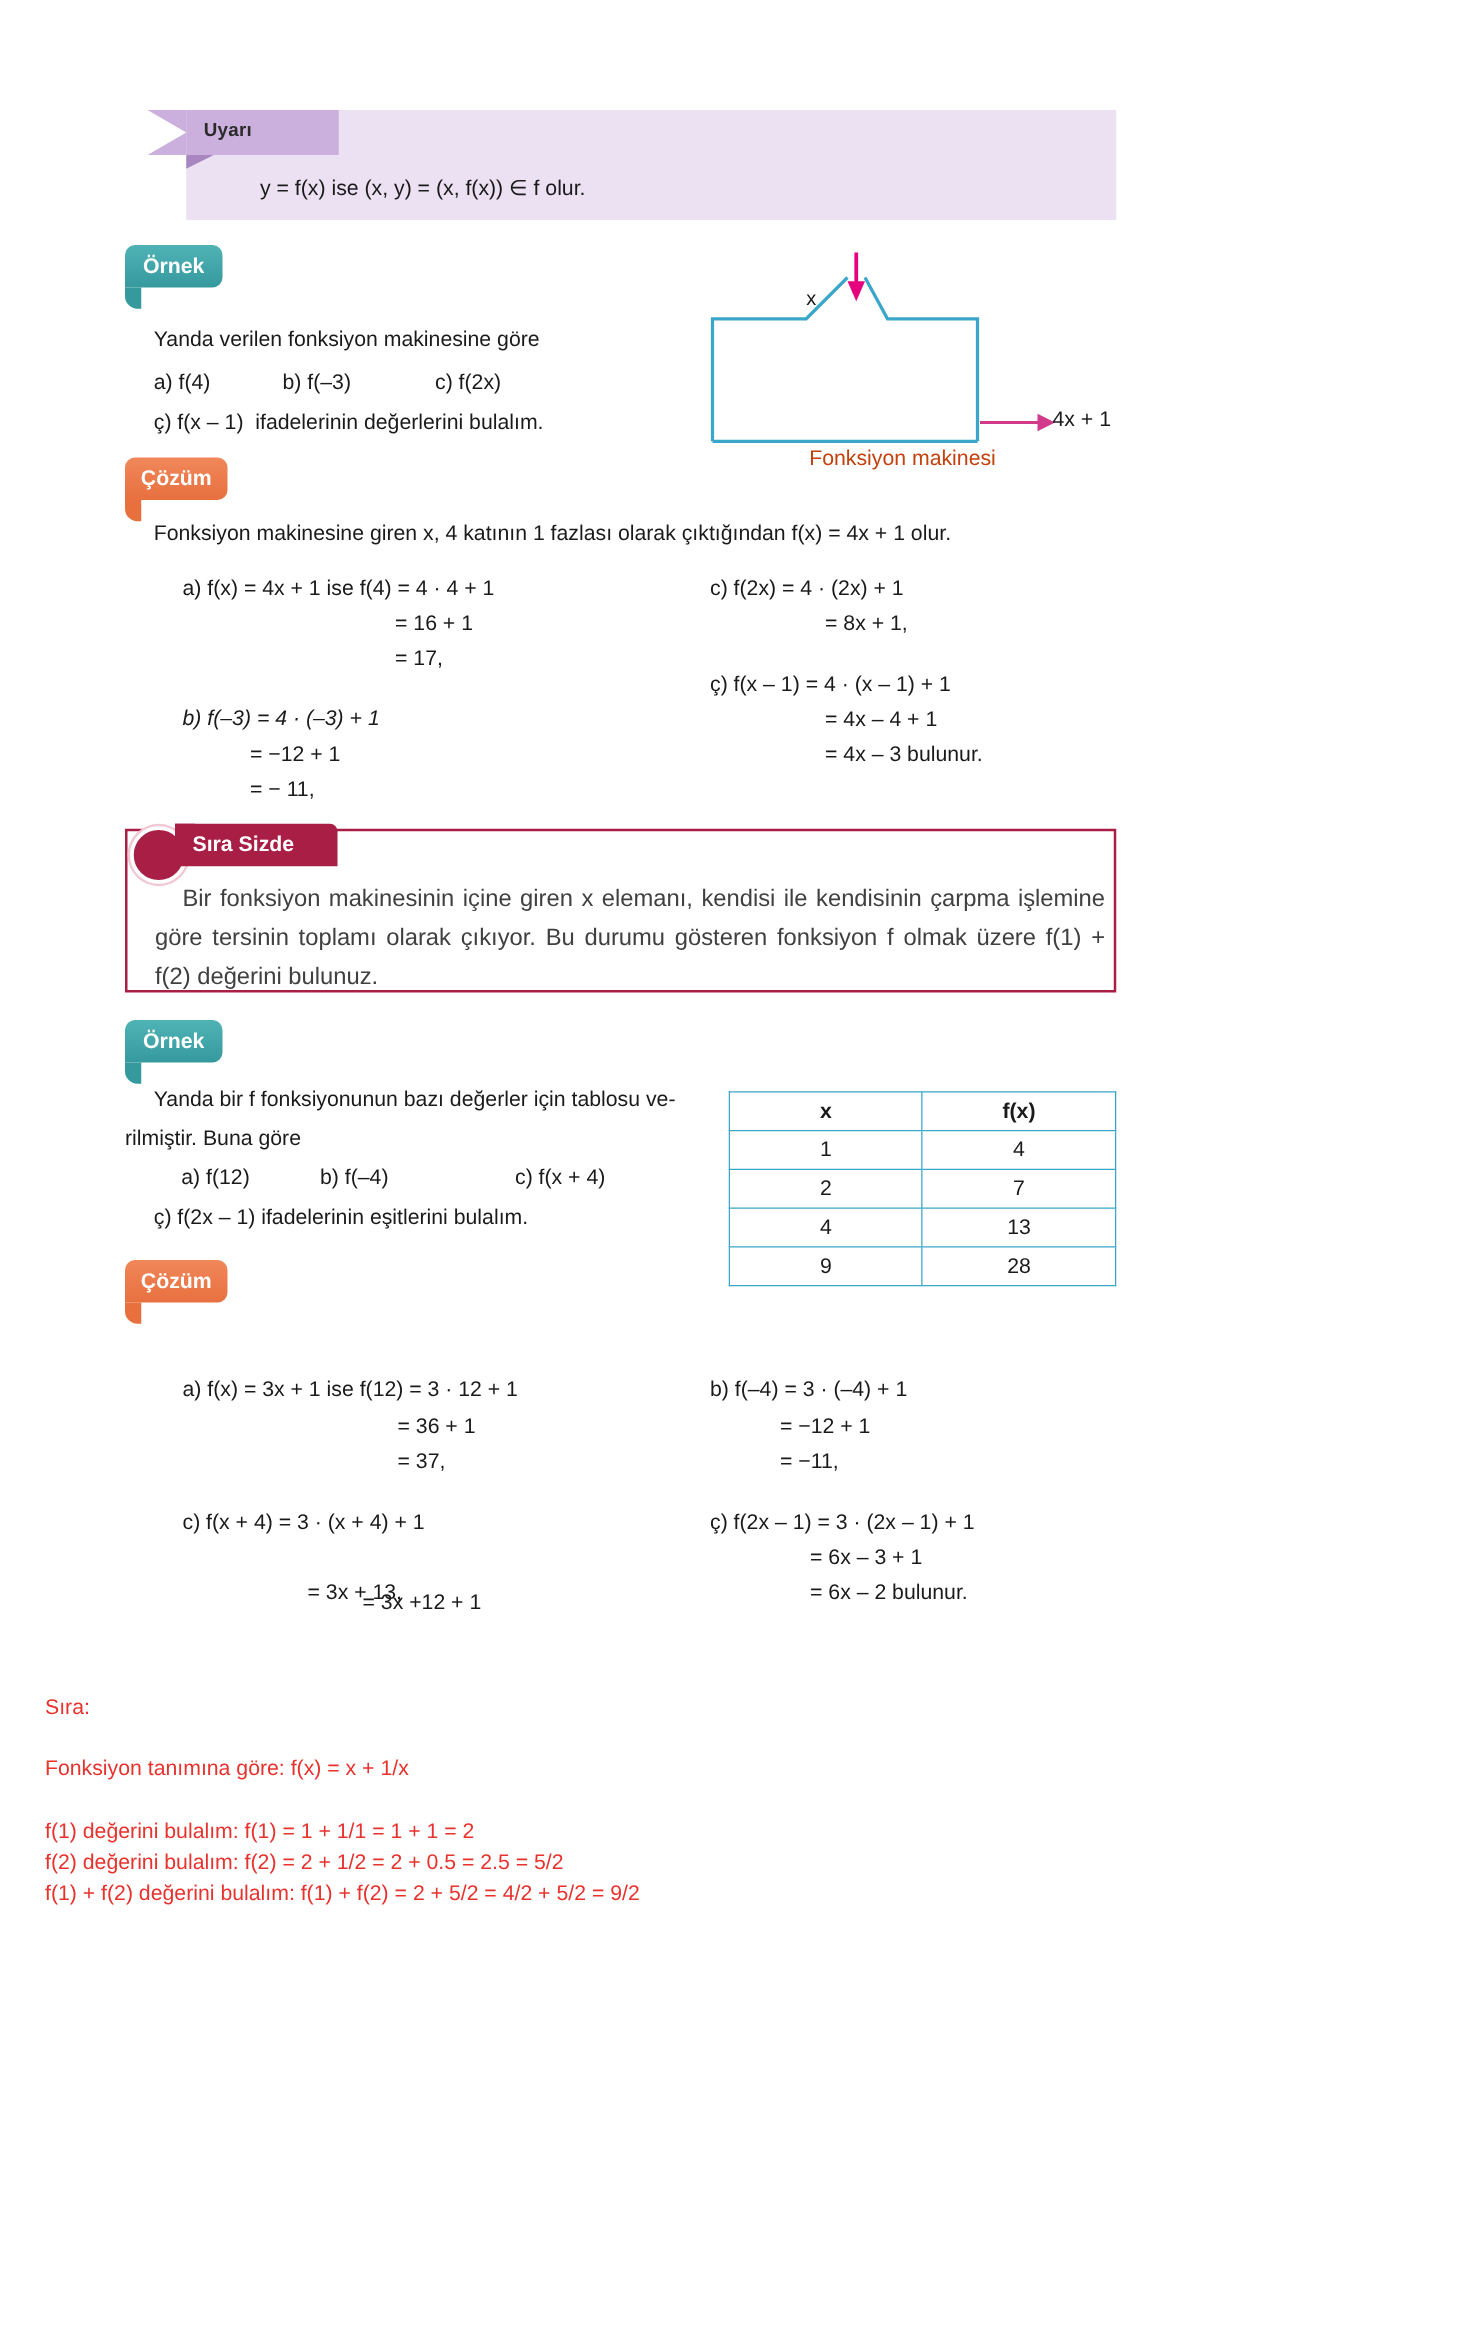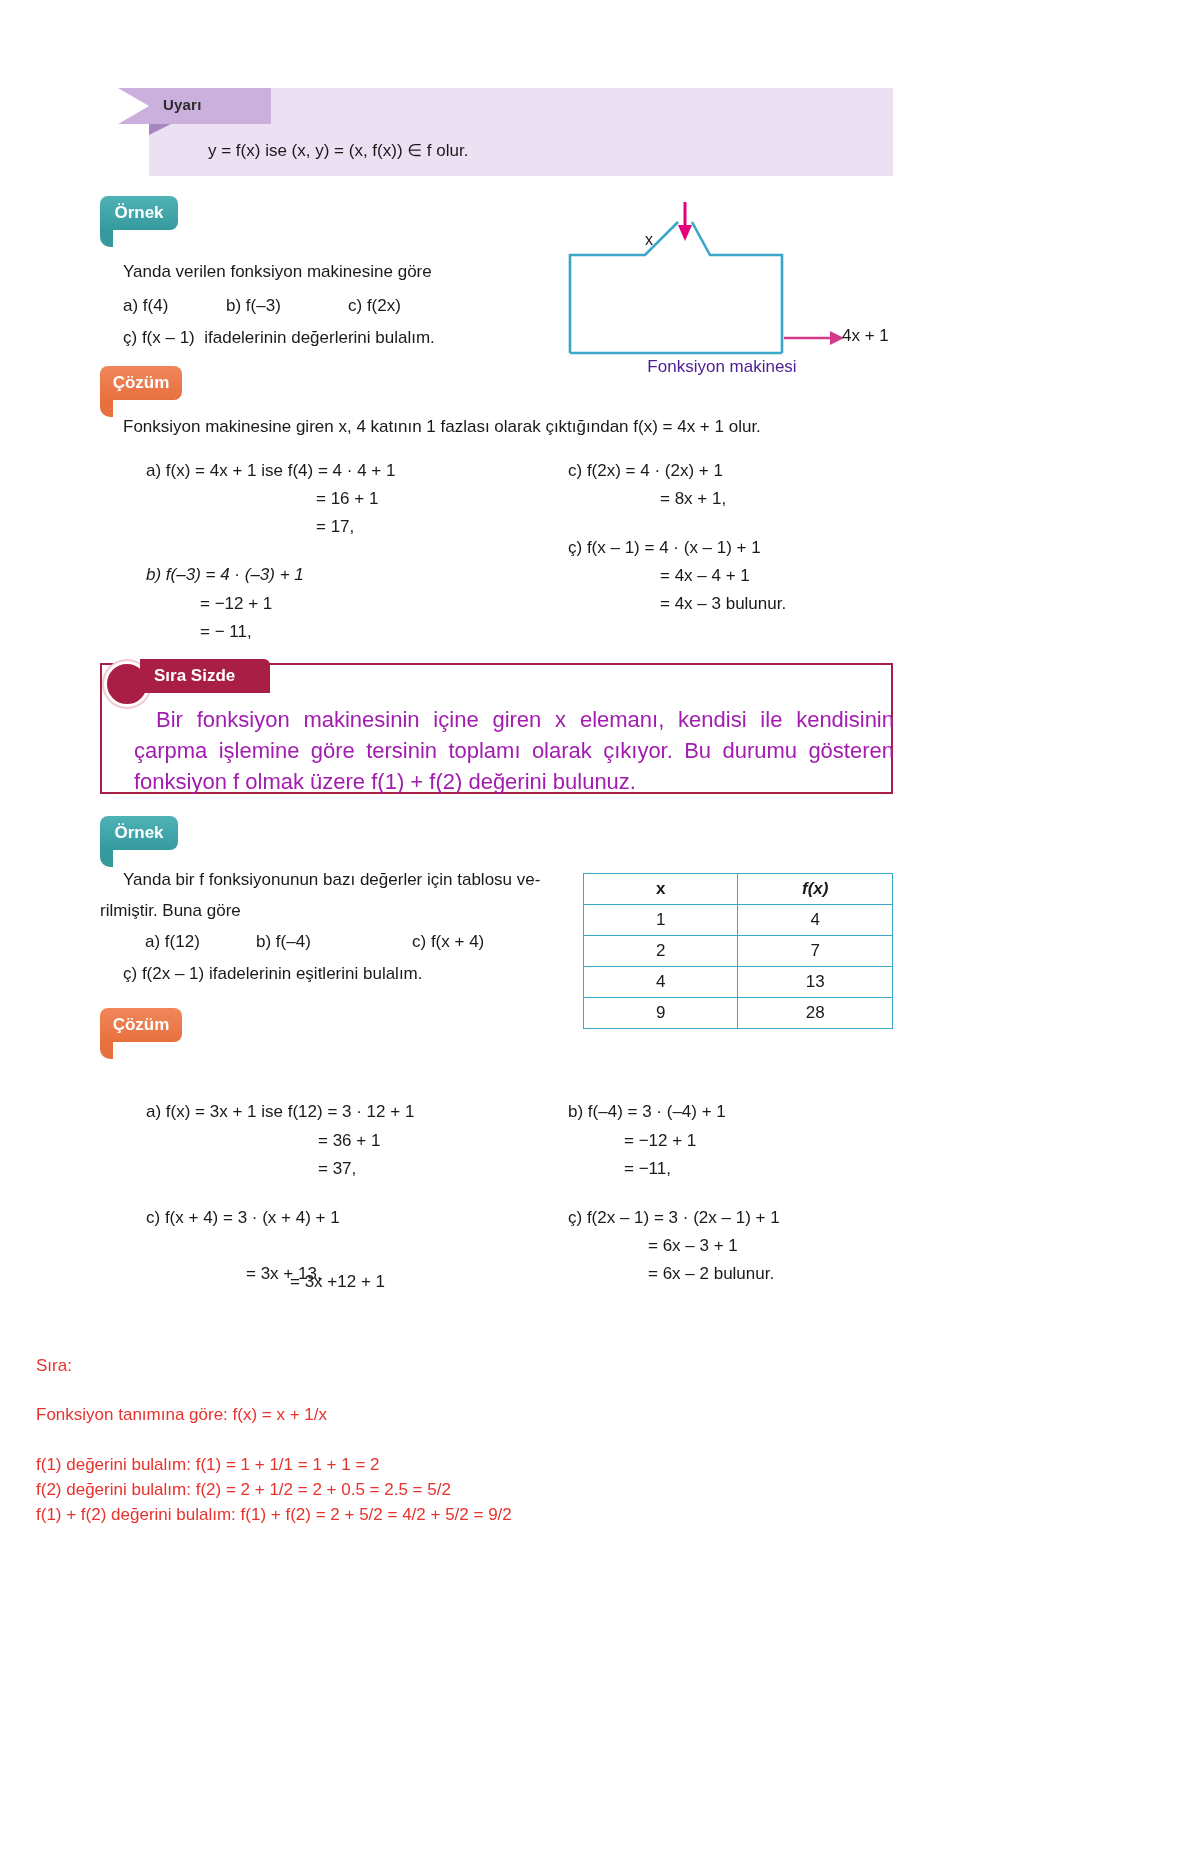--- a/index.html
+++ b/index.html
@@ -121,21 +121,21 @@
     width: 360px;
     height: 190px;
   }
   .machine-caption {
     position: absolute;
     left: 612px;
     top: 357px;
     width: 220px;
     text-align: center;
     font-size: 17px;
-    color: #4c1d95;
+    color: #c2410c;
   }
   .machine-x {
     position: absolute;
     left: 645px;
     top: 231px;
     font-size: 16px;
     color: #1a1a1a;
   }
   .machine-out {
     position: absolute;
@@ -185,27 +185,27 @@
     top: 661px;
     width: 40px;
     height: 40px;
     border-radius: 50%;
     background: #a81e45;
     border: 3px solid #ffffff;
     box-shadow: 0 0 0 2px #f0c9d4;
   }
   .ss-body {
     position: absolute;
-    left: 134px;
+    left: 124px;
     top: 704px;
     width: 760px;
-    font-size: 22px;
+    font-size: 19px;
     line-height: 31px;
     text-align: justify;
-    color: #a21caf;
+    color: #404040;
   }
   .ss-body .indent { display: inline-block; width: 22px; }
 
   
   .dtable {
     position: absolute;
     left: 583px;
     top: 873px;
     width: 310px;
     border-collapse: collapse;
@@ -325,21 +325,21 @@
   <div class="txt" style="left:100px; top:901px;">rilmiştir. Buna göre</div>
   <div class="txt" style="left:145px; top:932px;">a) f(12)</div>
   <div class="txt" style="left:256px; top:932px;">b) f(–4)</div>
   <div class="txt" style="left:412px; top:932px;">c) f(x + 4)</div>
   <div class="txt" style="left:123px; top:964px;">ç) f(2x – 1) ifadelerinin eşitlerini bulalım.</div>
 
   <table class="dtable">
     <tbody>
         <tr>
       <th style="width:155px;">x</th>
-      <th style="width:155px;font-style:italic;">f(x)</th>
+      <th style="width:155px;">f(x)</th>
     </tr>
     <tr>
       <td>1</td>
       <td>4</td>
     </tr>
     <tr>
       <td>2</td>
       <td>7</td>
     </tr>
     <tr>

